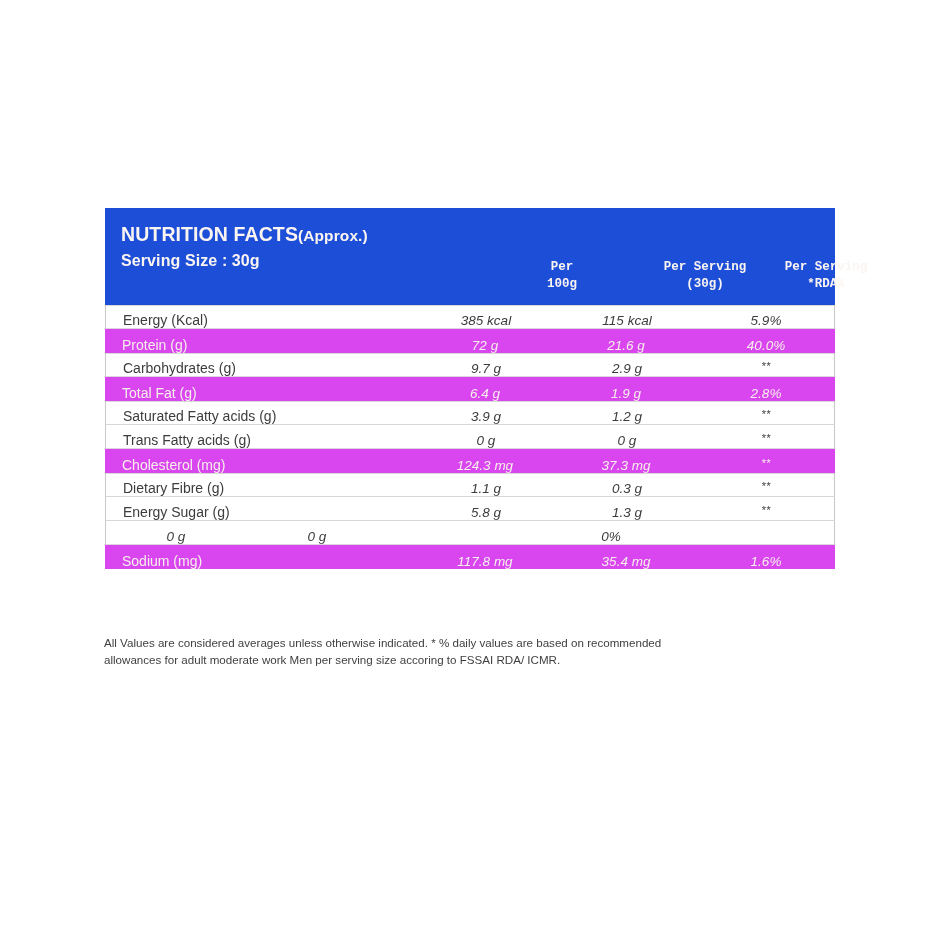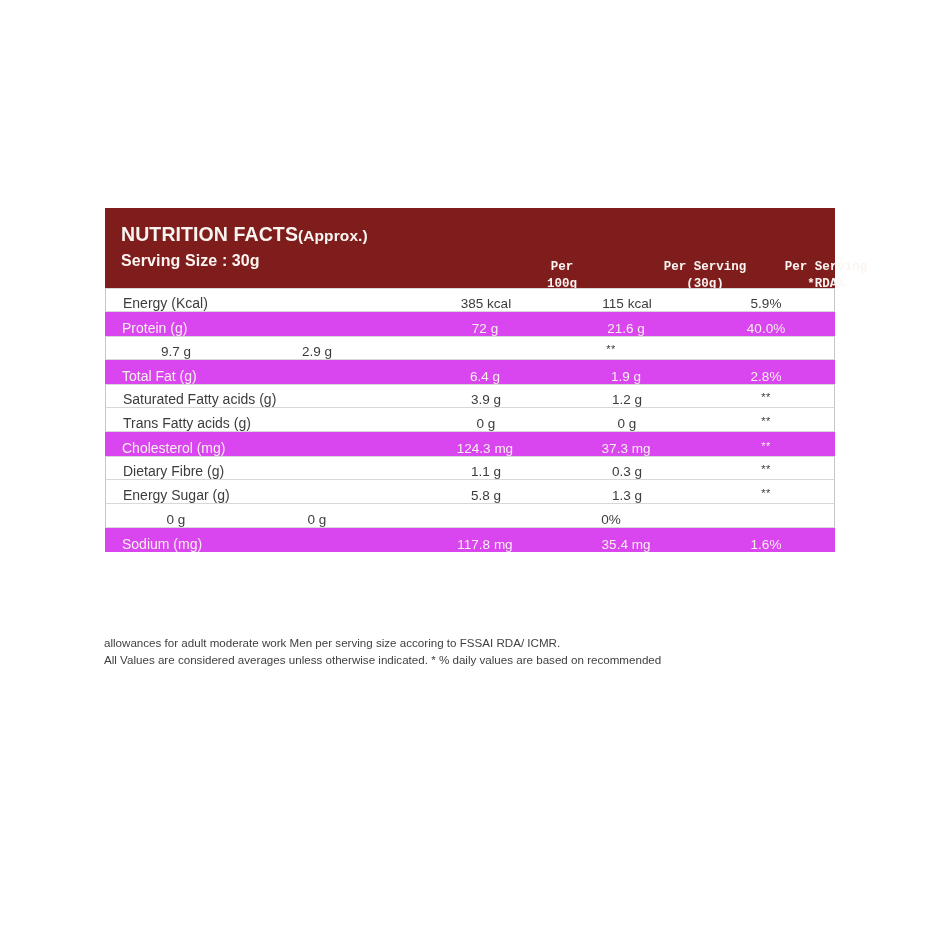--- a/index.html
+++ b/index.html
@@ -16,22 +16,22 @@
 
   #panel {
     position: absolute;
     left: 105px;
     top: 208px;
     width: 730px;
   }
 
   
   .nf-header {
-    background: #7f1d1d;
-    height: 80px;
+    background: #1d4ed8;
+    height: 97px;
     position: relative;
     box-sizing: border-box;
   }
   .nf-title {
     position: absolute;
     left: 16px;
     top: 15px;
     color: #FBF5F1;
     font-size: 19.5px;
     font-weight: bold;
@@ -95,20 +95,21 @@
     color: #3C3C3C;
     box-sizing: border-box;
     white-space: nowrap;
   }
   .c-val {
     flex: 0 0 140px;
     text-align: center;
     font-size: 13.5px;
     color: #3C3C3C;
     white-space: nowrap;
+    font-style: italic;
   }
   .c-val.v2 { flex: 0 0 142px; }
   .c-val.v3 { flex: 1 1 auto; }
 
   .nf-row.dark .c-label,
   .nf-row.dark .c-val { color: #F7EFEA; }
 
   .stars {
     font-size: 11px;
     letter-spacing: 0.5px;
@@ -160,20 +161,21 @@
         <div class="c-val v2">115 kcal</div>
         <div class="c-val v3">5.9%</div>
       </div>
       <div class="nf-row dark">
         <div class="c-label">Protein (g)</div>
         <div class="c-val v1">72 g</div>
         <div class="c-val v2">21.6 g</div>
         <div class="c-val v3">40.0%</div>
       </div>
       <div class="nf-row light first">
+        <div class="c-label">Carbohydrates (g)</div>
         <div class="c-val v1">9.7 g</div>
         <div class="c-val v2">2.9 g</div>
         <div class="c-val v3"><span class="stars">**</span></div>
       </div>
       <div class="nf-row dark">
         <div class="c-label">Total Fat (g)</div>
         <div class="c-val v1">6.4 g</div>
         <div class="c-val v2">1.9 g</div>
         <div class="c-val v3">2.8%</div>
       </div>
@@ -215,15 +217,15 @@
       <div class="nf-row dark">
         <div class="c-label">Sodium (mg)</div>
         <div class="c-val v1">117.8 mg</div>
         <div class="c-val v2">35.4 mg</div>
         <div class="c-val v3">1.6%</div>
       </div>
     </div>
 </div>
 
 <div id="footnote">
+  <div>All Values are considered averages unless otherwise indicated. * % daily values are based on recommended</div>
   <div>allowances for adult moderate work Men per serving size accoring to FSSAI RDA/ ICMR.</div>
-  <div>All Values are considered averages unless otherwise indicated. * % daily values are based on recommended</div>
 </div>
 
 </body></html>

